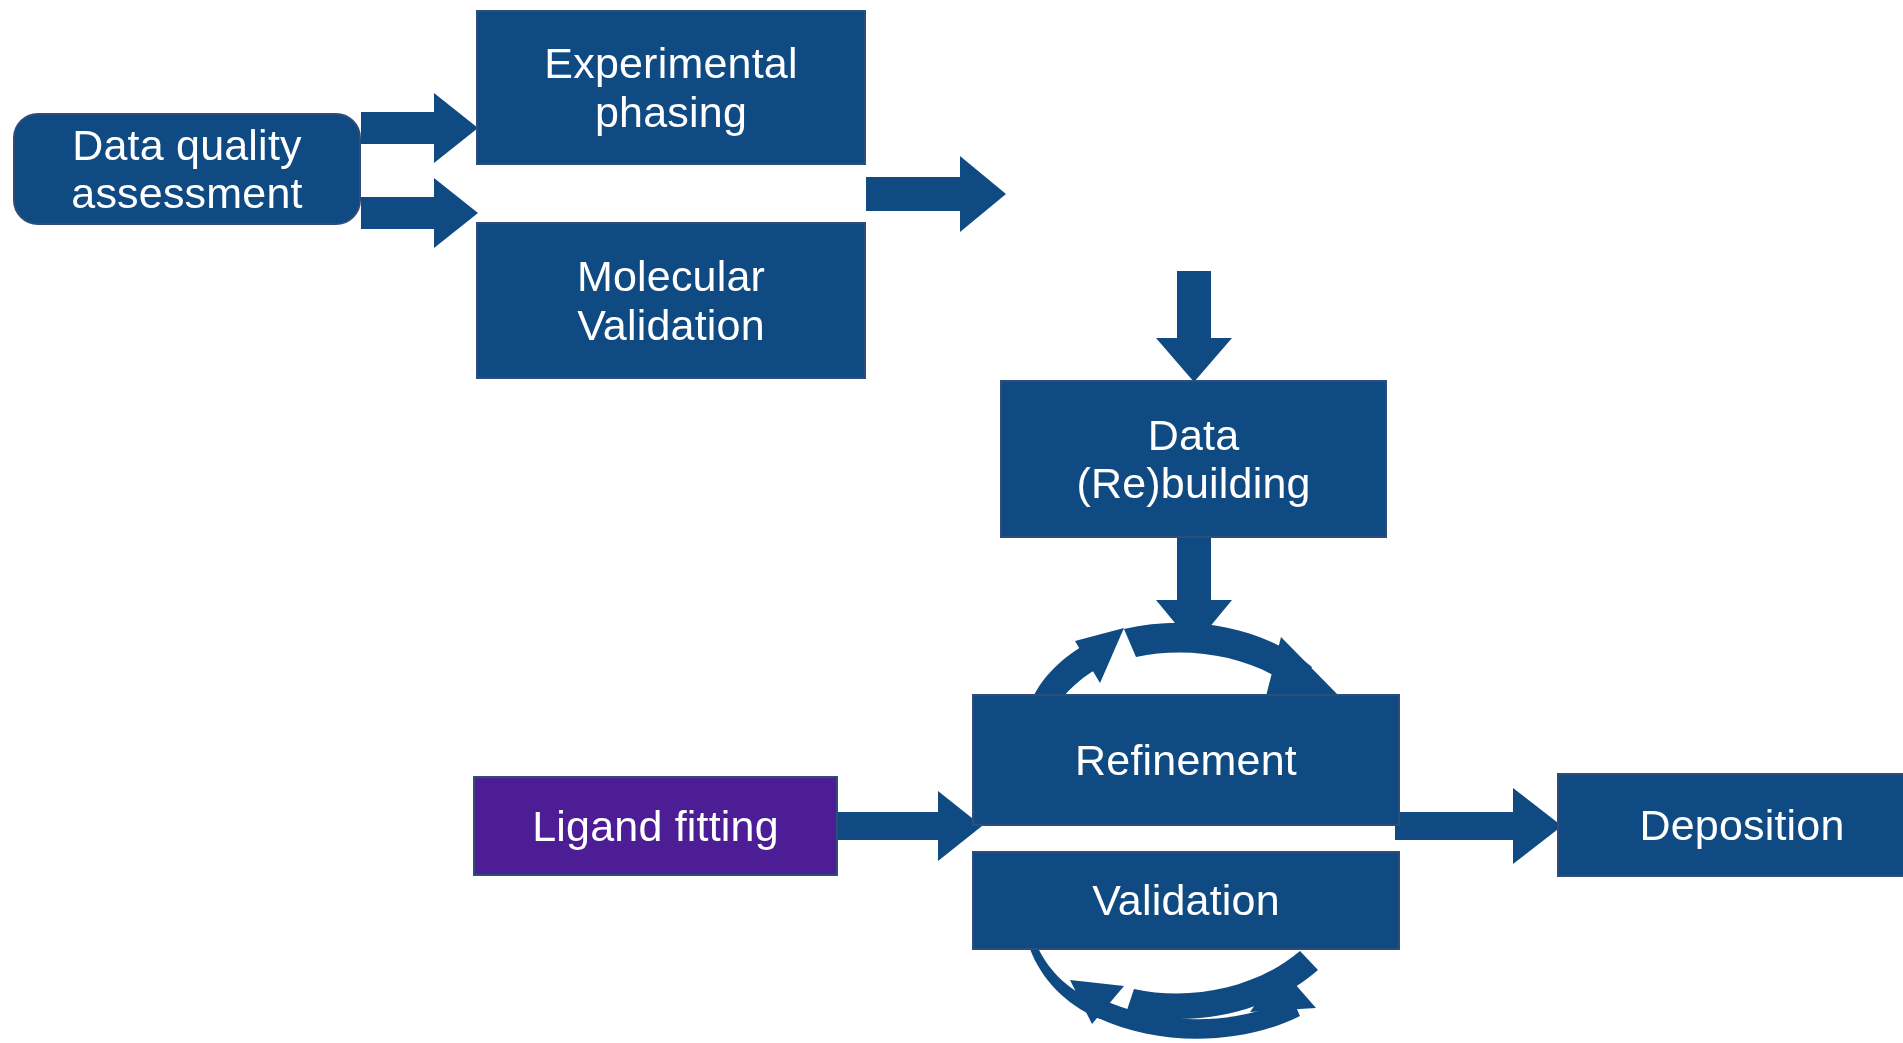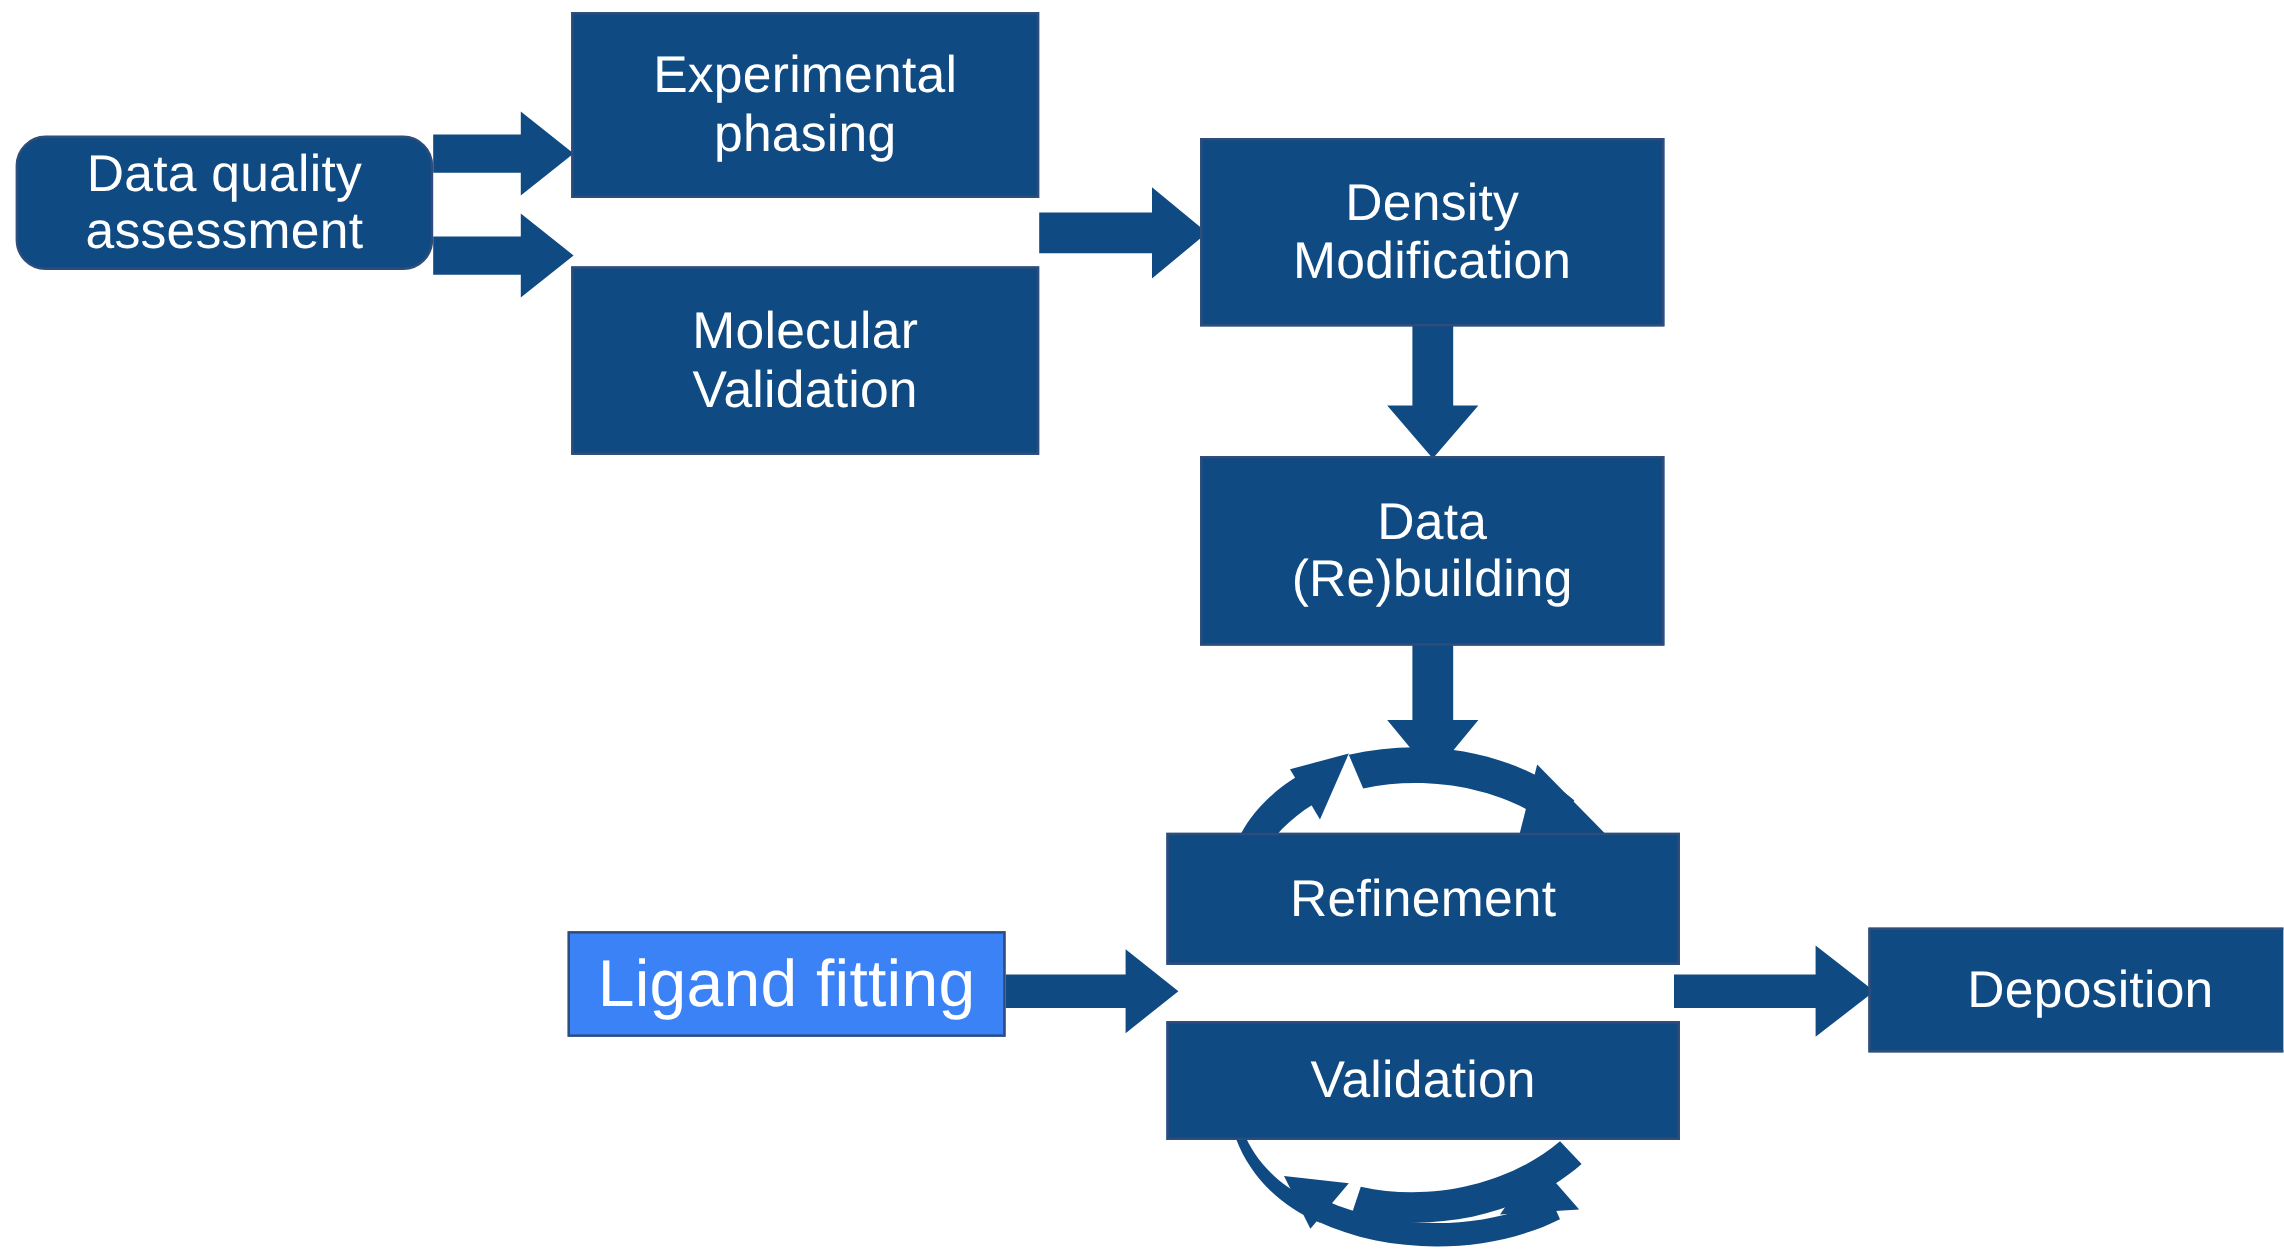--- a/index.html
+++ b/index.html
@@ -131,39 +131,35 @@
   <div class="node" style="left: 476px; top: 10px; width: 390px; height: 155px; font-size: 43px; background: rgb(16, 74, 130); border-color: rgb(46, 77, 123); color: rgb(255, 255, 255);">
     <span class="node-label">Experimental
 phasing</span>
   </div>
 
   <div class="node" style="left: 476px; top: 222px; width: 390px; height: 157px; font-size: 43px; background: rgb(16, 74, 130); border-color: rgb(46, 77, 123); color: rgb(255, 255, 255);">
     <span class="node-label">Molecular
 Validation</span>
   </div>
 
-  <div class="node" style="left: 1000px; top: 115px; width: 387px; height: 157px; font-size: 43px; background: rgb(16, 74, 130); border-color: rgb(46, 77, 123); color: rgb(255, 255, 255);">
-    <span class="node-label">Density
-Modification</span>
-  </div>
 
   <div class="node" style="left: 1000px; top: 380px; width: 387px; height: 158px; font-size: 43px; background: rgb(16, 74, 130); border-color: rgb(46, 77, 123); color: rgb(255, 255, 255);">
     <span class="node-label">Data
 (Re)building</span>
   </div>
 
-  <div class="node" style="left: 972px; top: 694px; width: 428px; height: 110px; font-size: 43px; background: rgb(16, 74, 130); border-color: rgb(46, 77, 123); color: rgb(255, 255, 255);">
+  <div class="node" style="left: 972px; top: 694px; width: 428px; height: 132px; font-size: 43px; background: rgb(16, 74, 130); border-color: rgb(46, 77, 123); color: rgb(255, 255, 255);">
     <span class="node-label">Refinement</span>
   </div>
 
   <div class="node" style="left: 972px; top: 851px; width: 428px; height: 99px; font-size: 43px; background: rgb(16, 74, 130); border-color: rgb(46, 77, 123); color: rgb(255, 255, 255);">
     <span class="node-label">Validation</span>
   </div>
 
-  <div class="node" style="left: 473px; top: 776px; width: 365px; height: 88px; font-size: 55px; background: #3b82f6; border-color: rgb(46, 77, 123); color: rgb(255, 255, 255);">
+  <div class="node" style="left: 473px; top: 776px; width: 365px; height: 100px; font-size: 43px; background: #4c1d95; border-color: rgb(46, 77, 123); color: rgb(255, 255, 255);">
     <span class="node-label">Ligand fitting</span>
   </div>
 
   <div class="node" style="left: 1557px; top: 773px; width: 370px; height: 104px; font-size: 43px; background: rgb(16, 74, 130); border-color: rgb(46, 77, 123); color: rgb(255, 255, 255);">
     <span class="node-label">Deposition</span>
   </div>
 
 </div>
 
 </body></html>

